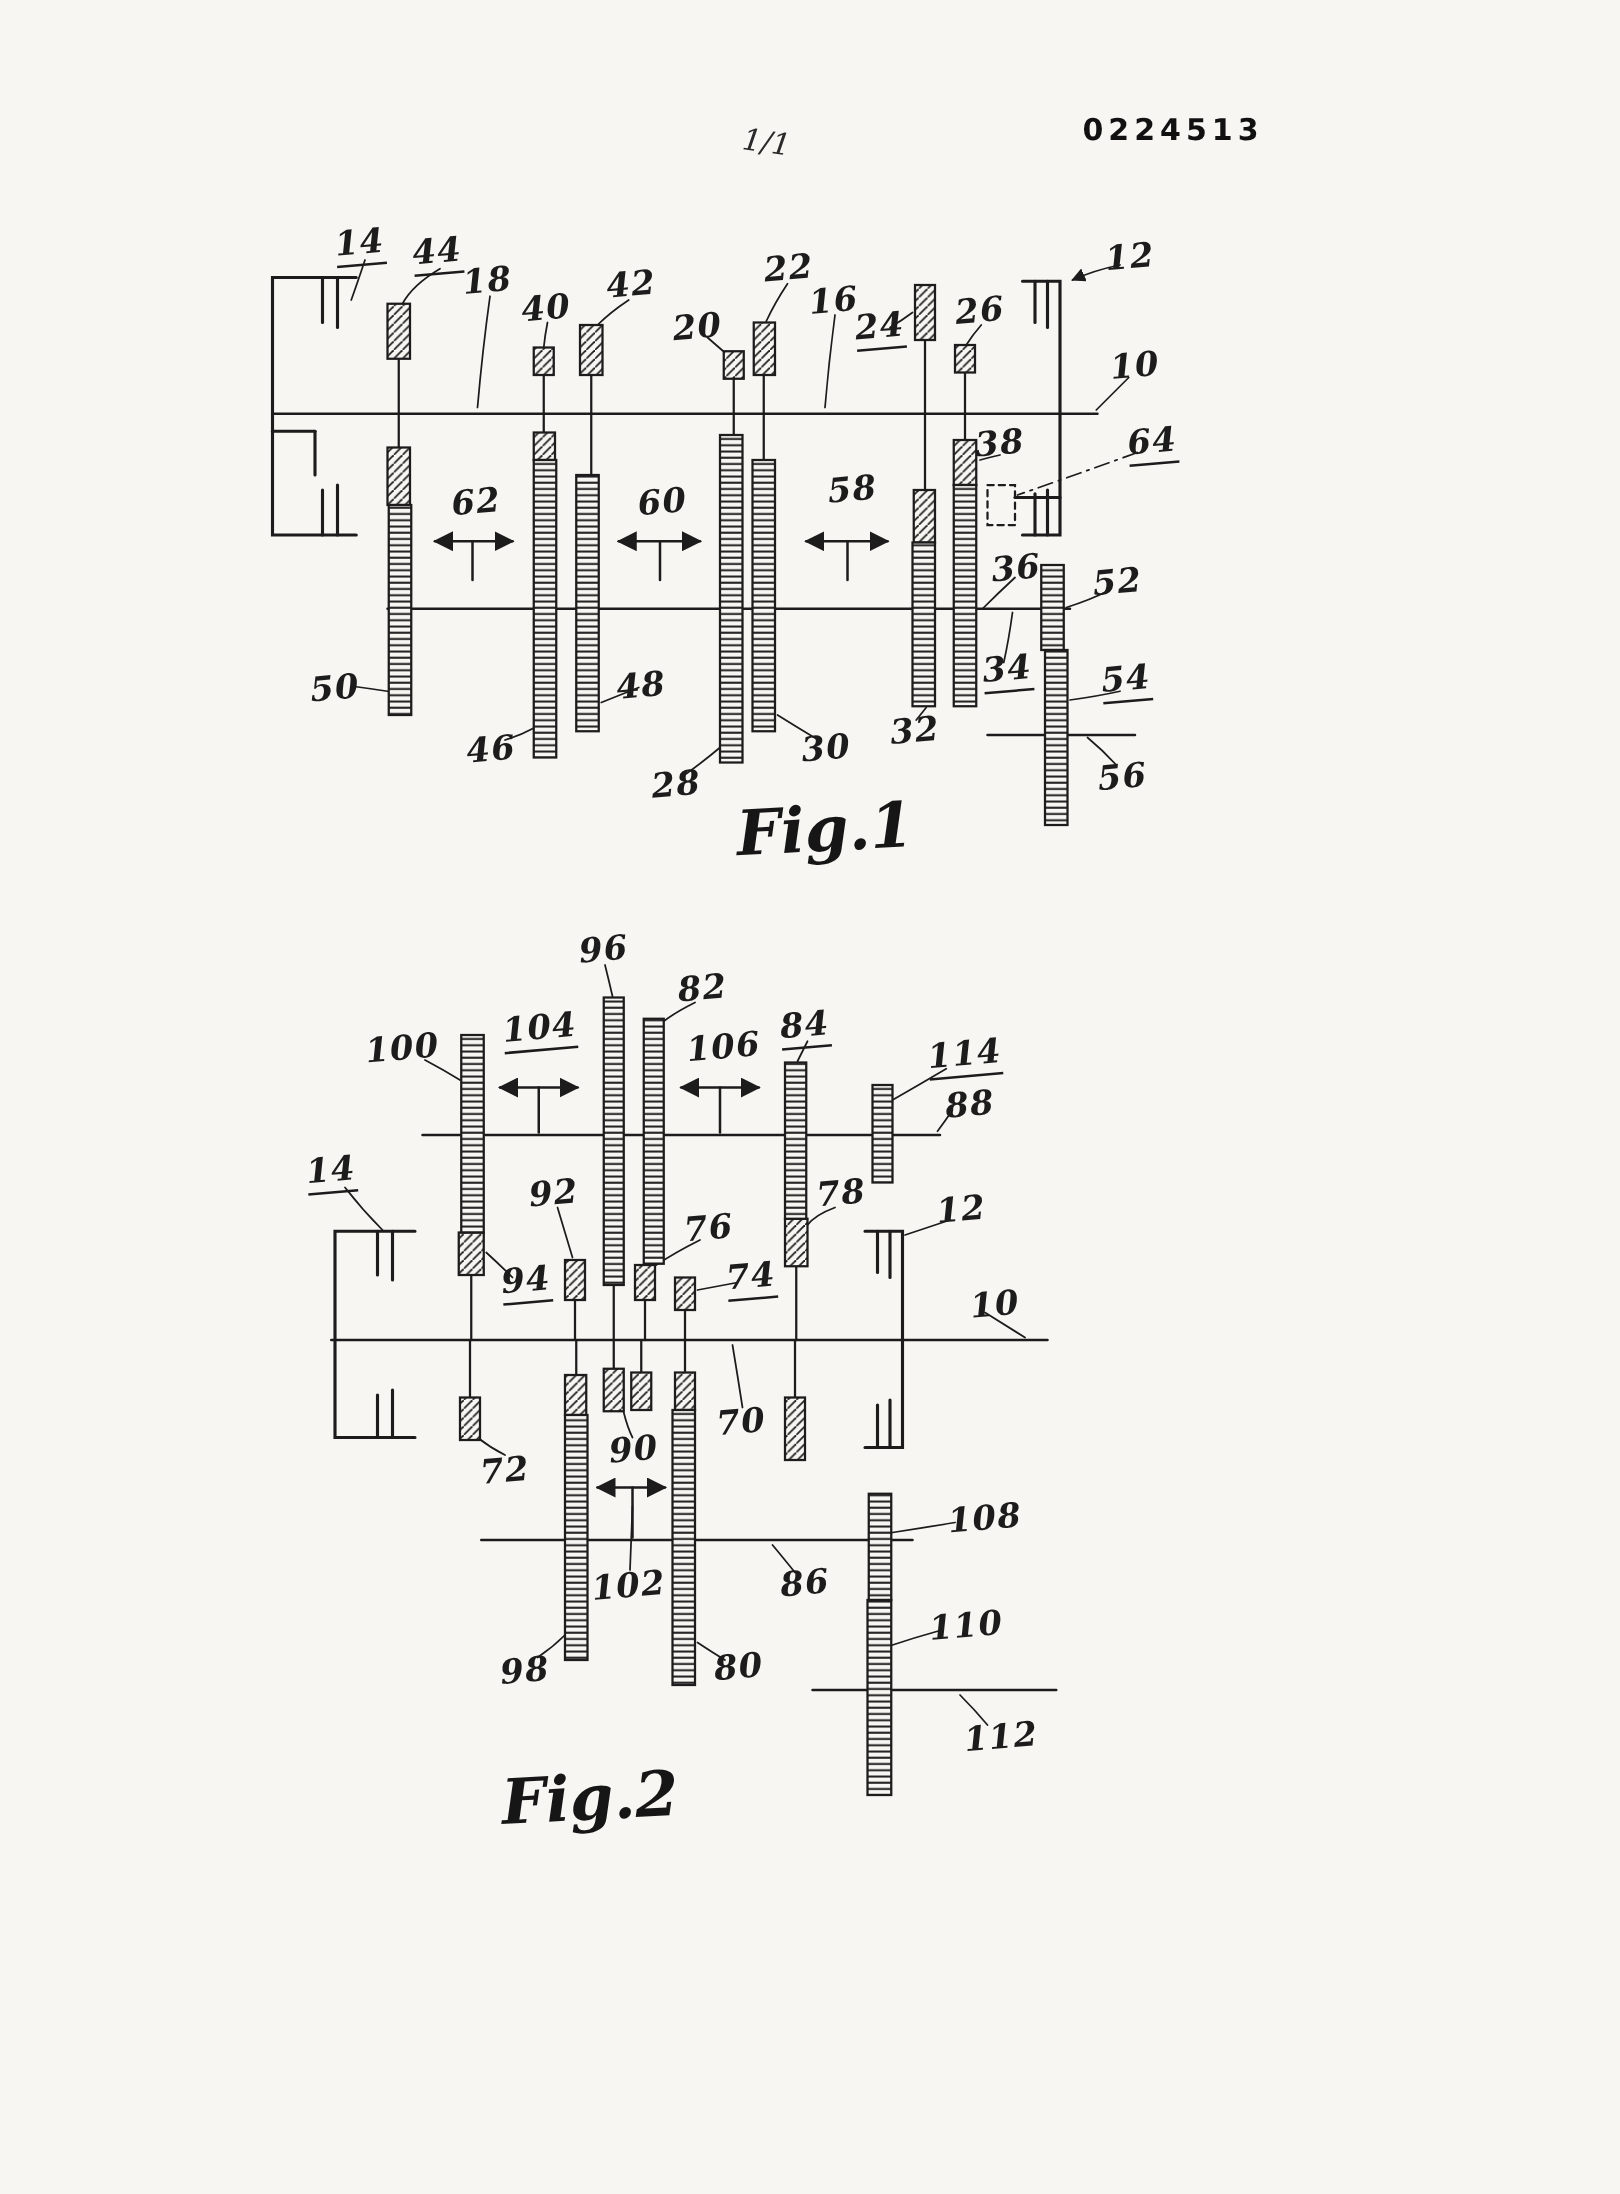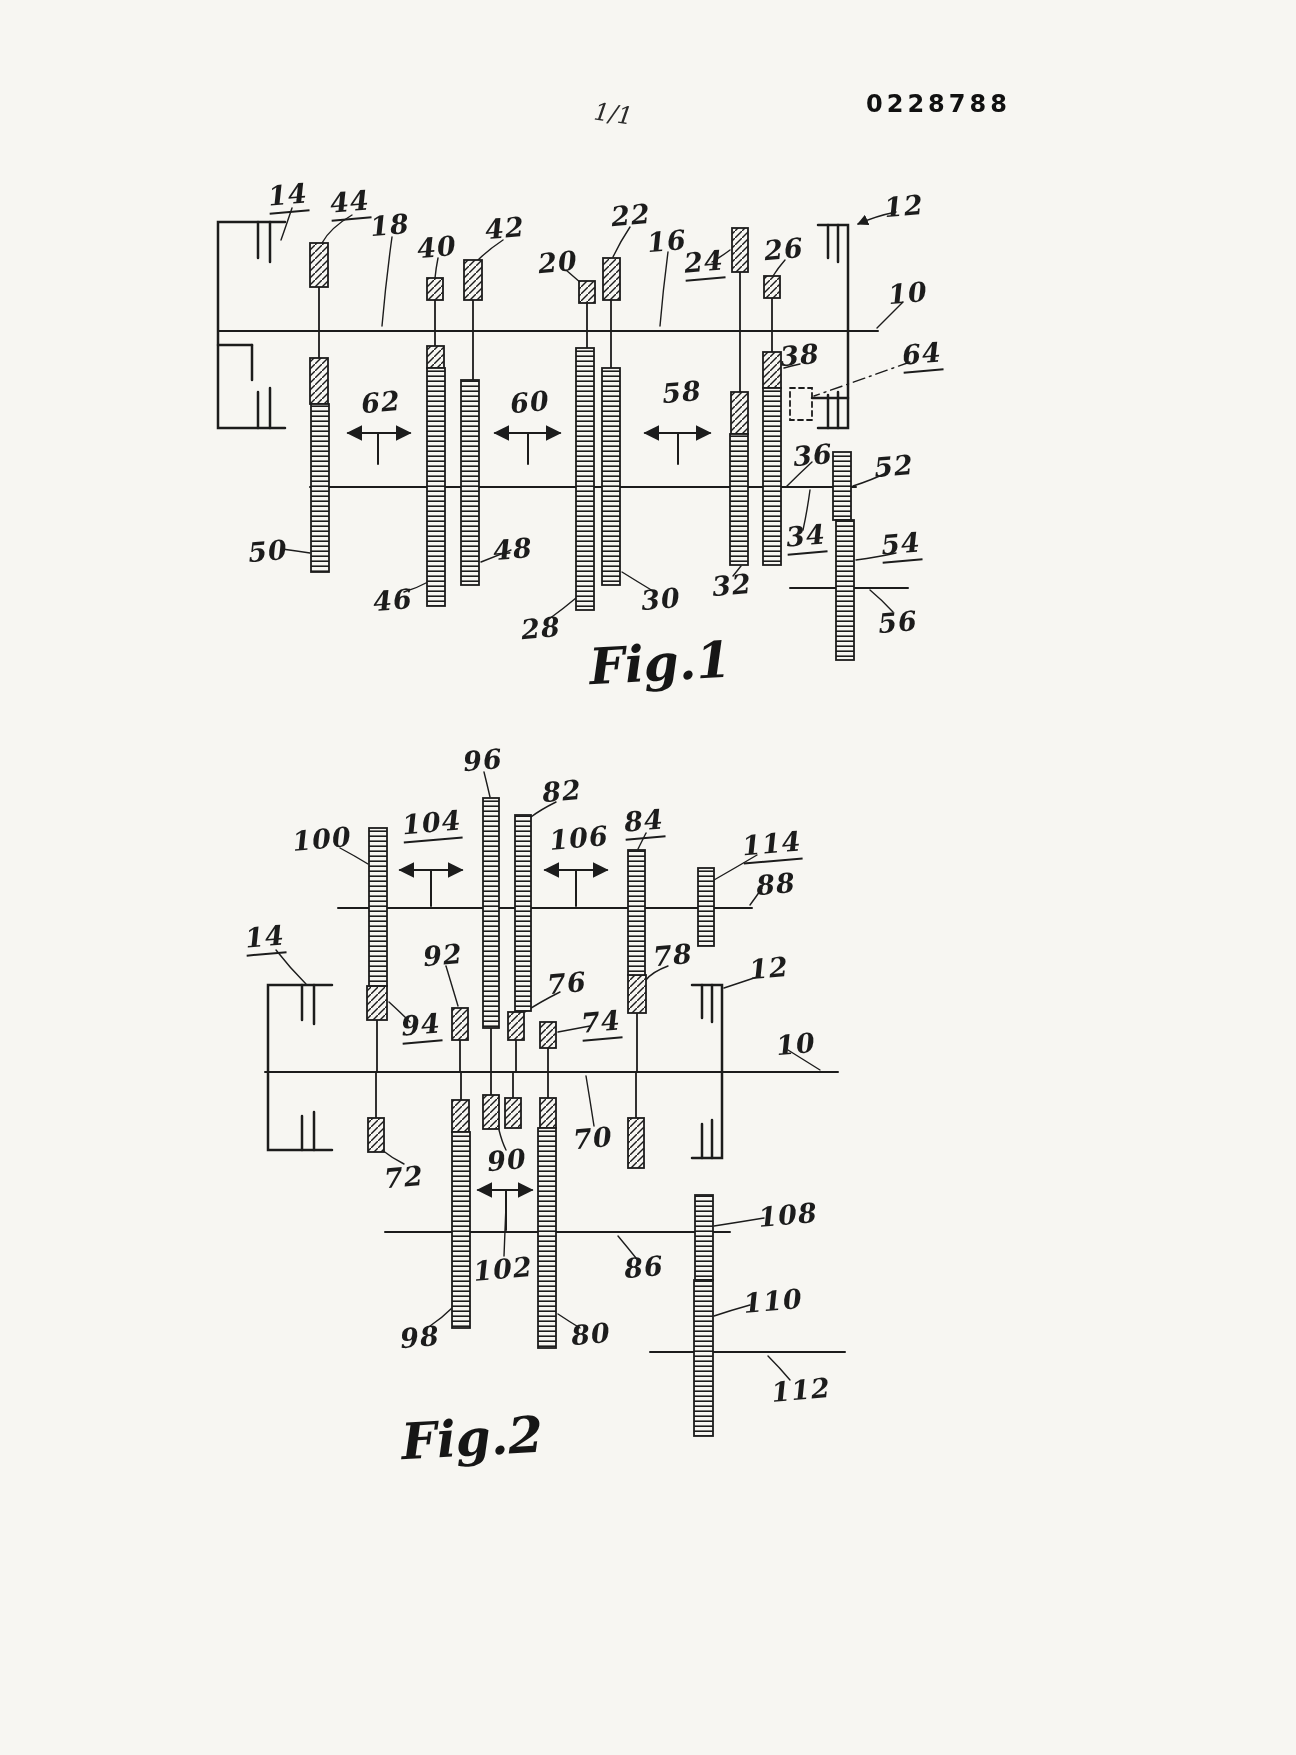--- a/index.html
+++ b/index.html
@@ -56,21 +56,21 @@
     font-size: 24px;
     color: #2a2a2a;
     transform: rotate(8deg);
   }
 </style>
 </head>
 <body>
 
 <div class="page">
 
-  <div class="patent-number">0228788</div>
+  <div class="patent-number">0224513</div>
   <div class="sheet-indicator">1/1</div>
 
   <svg class="svg-layer" viewBox="0 0 1296 1755" xmlns="http://www.w3.org/2000/svg">
     <defs>
       <pattern id="teeth" width="6" height="5" patternUnits="userSpaceOnUse">
         <rect width="6" height="5" fill="#f7f6f2"></rect>
         <line x1="0" y1="1.2" x2="6" y2="1.2" stroke="#1c1c1c" stroke-width="1.6"></line>
       </pattern>
       <pattern id="diag" width="7" height="7" patternUnits="userSpaceOnUse">
         <rect width="7" height="7" fill="#f7f6f2"></rect>

